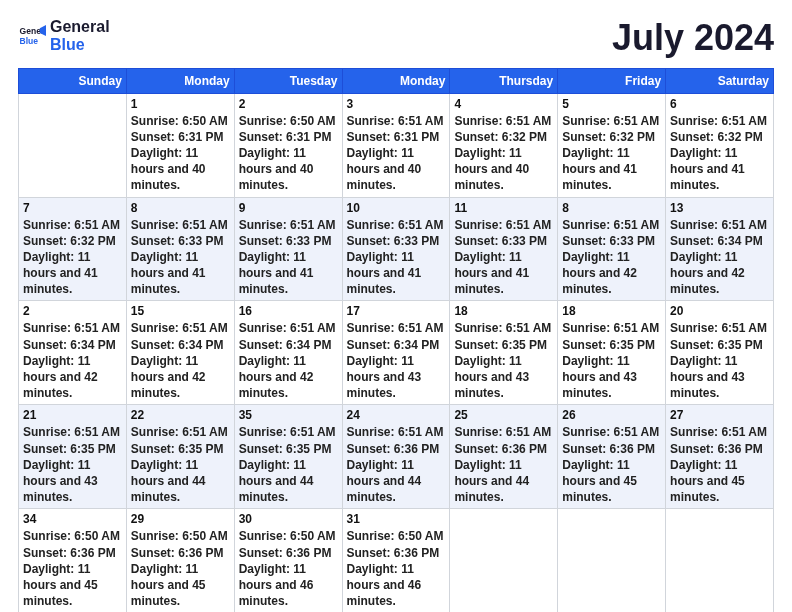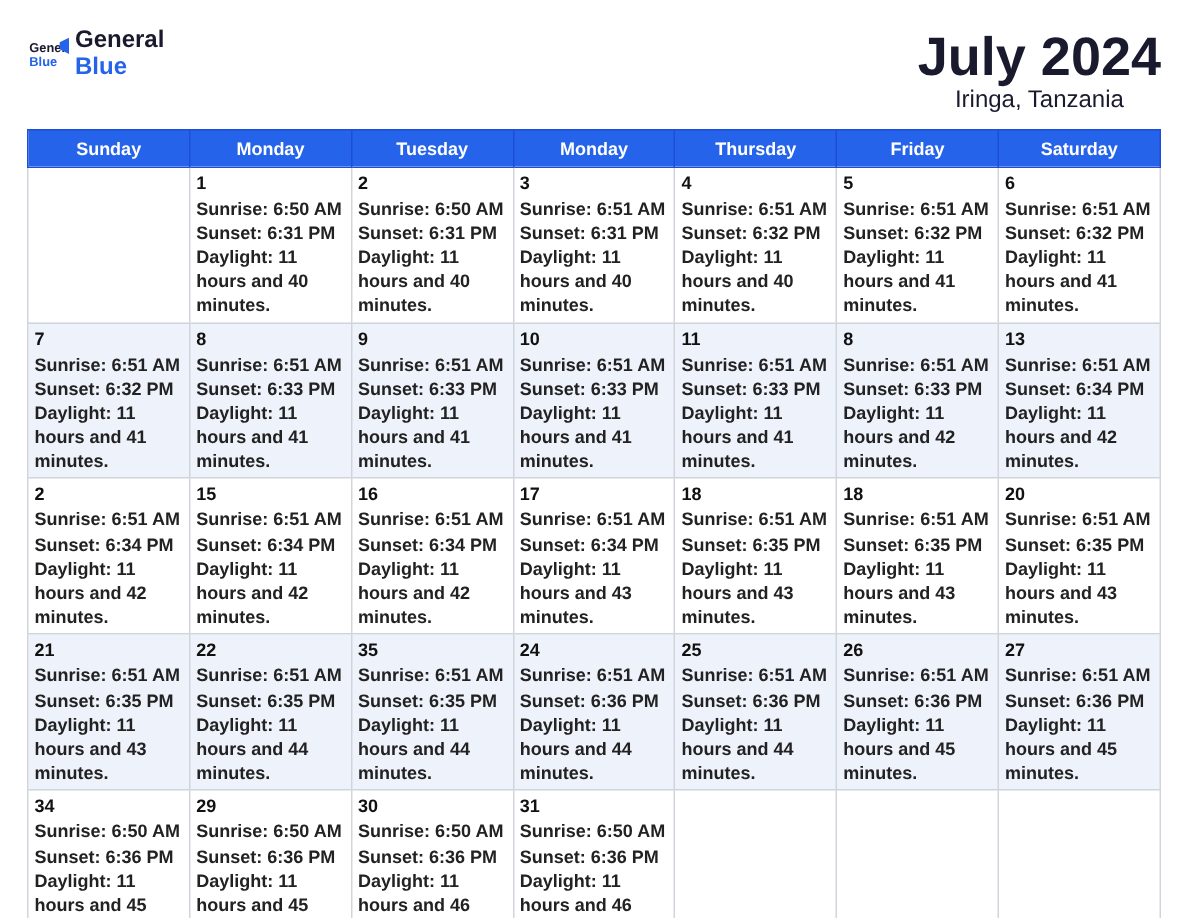--- a/index.html
+++ b/index.html
@@ -35,21 +35,21 @@
       line-height: 1.1;
     }
     .logo-text span {
       color: #2563eb;
     }
     .logo-icon {
       width: 28px;
       height: 28px;
     }
     .title-block {
-      text-align: center;
+      text-align: left;
     }
     .month-title {
       font-size: 36px;
       font-weight: bold;
       color: #1a1a2e;
       line-height: 1.1;
     }
     .location-title {
       font-size: 16px;
       color: #1a1a2e;
@@ -61,21 +61,21 @@
       border-collapse: collapse;
       width: 100%;
       table-layout: fixed;
     }
     .calendar th {
       background: #2563eb;
       color: #fff;
       font-size: 12px;
       font-weight: bold;
       padding: 5px 4px;
-      text-align: center;
+      text-align: right;
       border: 1px solid #1d4ed8;
       margin-left: 40px;
     }
     .calendar td {
       border: 1px solid #d1d5db;
       vertical-align: top;
       padding: 3px 4px;
       font-size: 10px;
       color: #222;
       height: 88px;
@@ -120,21 +120,20 @@
       </svg>
       <div>
         <div class="logo-text">
           <span style="color:#1a1a2e">General</span><br>
           <span style="color:#2563eb">Blue</span>
         </div>
       </div>
     </div>
     <div class="title-block">
       <div class="month-title">July 2024</div>
-      <div class="location-title">Iringa, Tanzania</div>
     </div>
   </div>
 
   <table class="calendar">
     <thead>
       <tr>
       <th>Sunday</th>
           <th>Monday</th>
           <th>Tuesday</th>
           <th>Monday</th>

